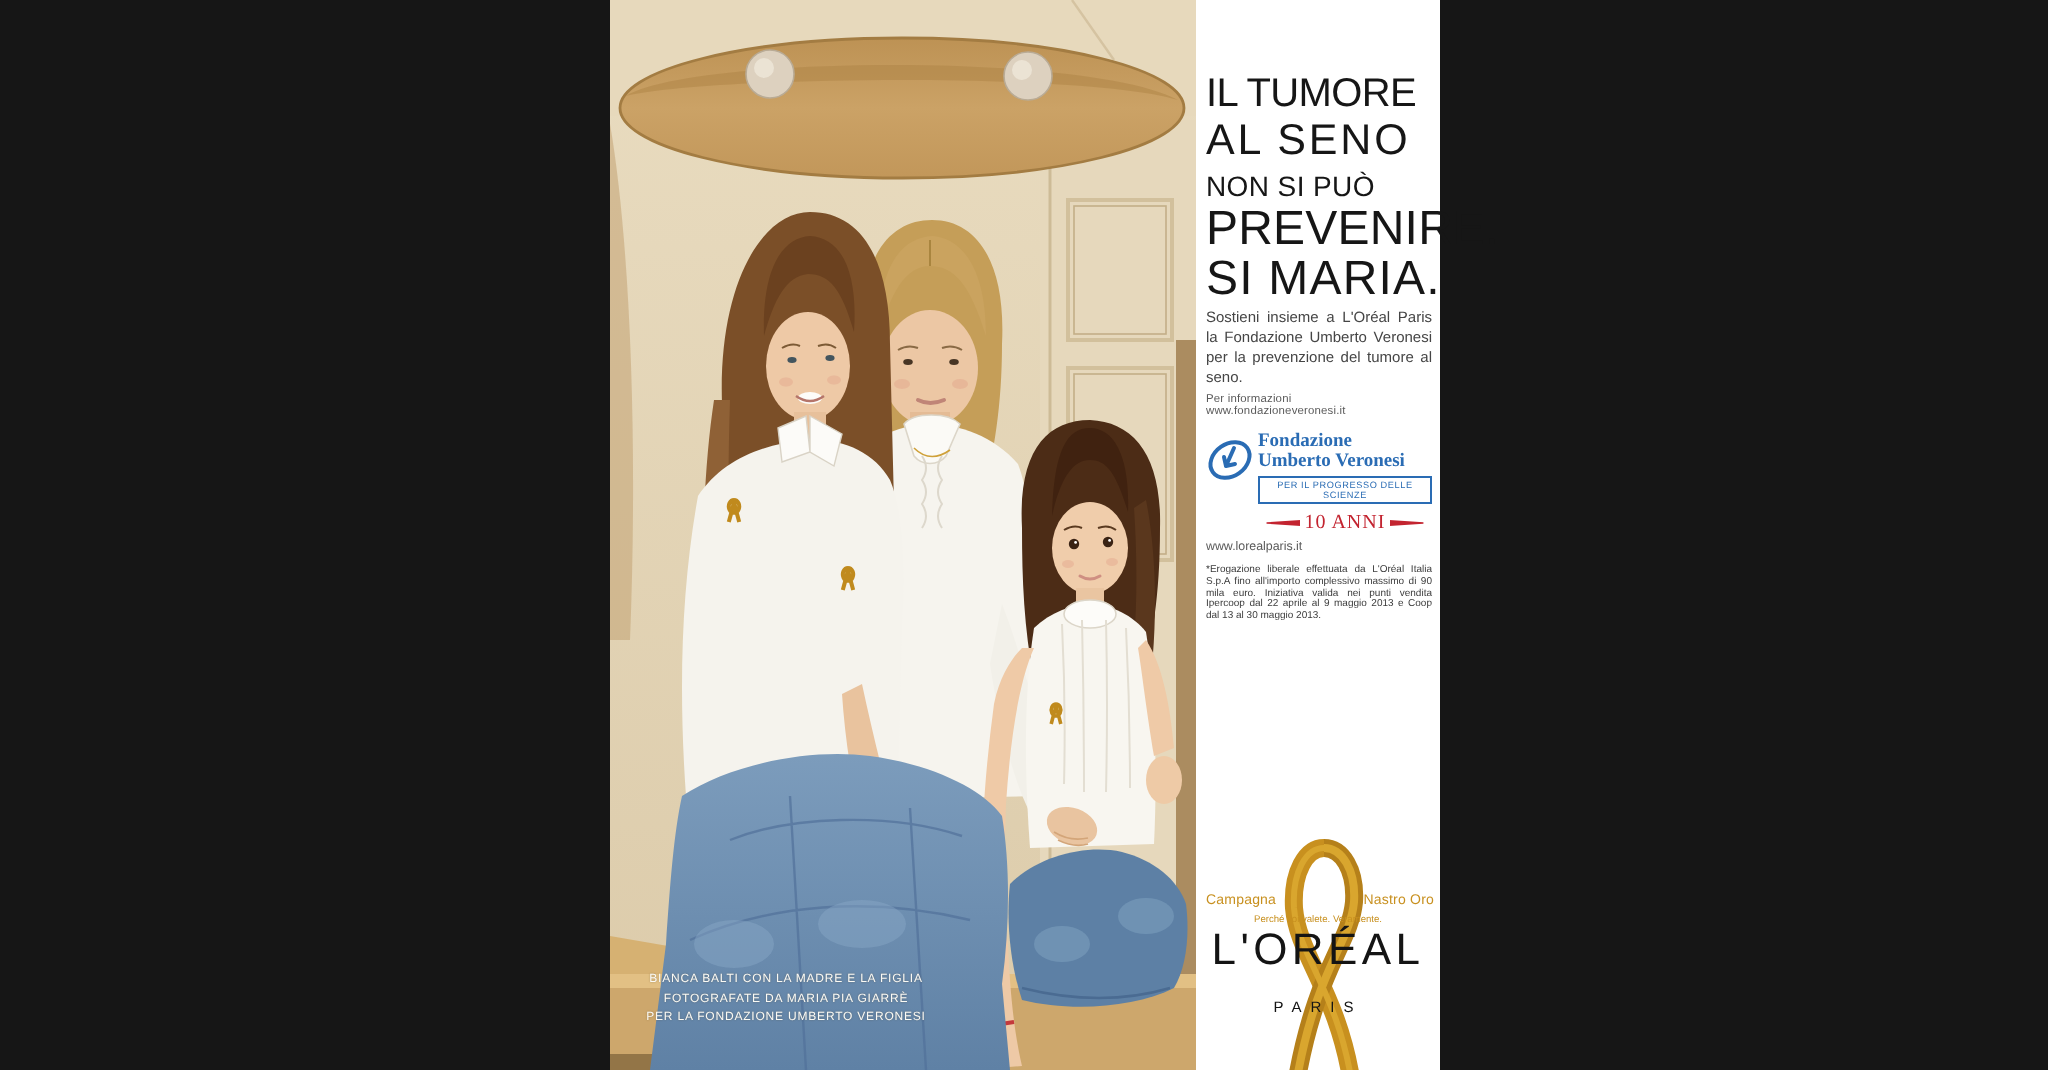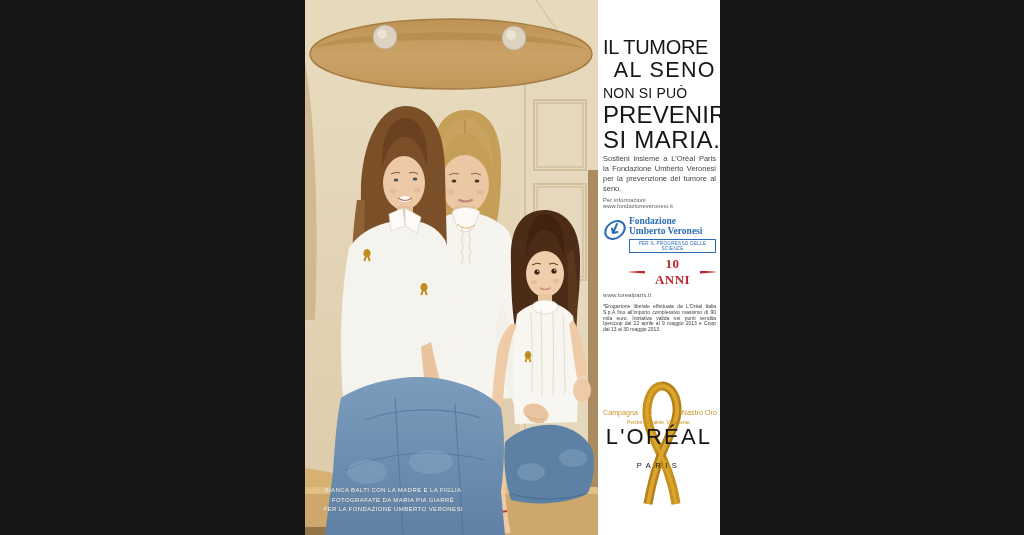--- a/index.html
+++ b/index.html
@@ -11,43 +11,43 @@
   .photo svg{display:block;}
   .credit{position:absolute;left:12px;top:486px;width:152px;text-align:center;
           color:#fbfaf5;font-size:6px;line-height:9.5px;letter-spacing:.4px;
           text-shadow:0 0 1px rgba(90,70,40,.45);}
   
   .panel{position:absolute;left:293px;top:0;width:122px;height:535px;background:#ffffff;
          box-sizing:border-box;padding:36px 4px 0 5px;color:#222;}
   .headline{margin:0;color:#161616;font-weight:400;}
   .hl{display:block;white-space:nowrap;}
   .hl:nth-child(1){font-size:20px;line-height:22px;letter-spacing:-.3px;}
-  .hl:nth-child(2){font-size:21.5px;line-height:24px;letter-spacing:1.4px;text-align:right;}
+  .hl:nth-child(2){font-size:21.5px;line-height:24px;letter-spacing:1.4px;}
   .hl:nth-child(3){font-size:14px;line-height:22px;letter-spacing:.2px;}
   .hl:nth-child(4){font-size:24px;line-height:22px;letter-spacing:.1px;}
   .hl:nth-child(5){font-size:24px;line-height:27px;letter-spacing:.6px;}
   .intro{margin:1px 0 0 0;font-size:7.5px;line-height:10px;color:#454545;text-align:justify;}
   .info-line{margin:3px 0 0 0;font-size:5.7px;color:#5a5a5a;letter-spacing:.1px;}
   .fondazione{margin-top:7px;display:flex;align-items:flex-start;}
   .fv-icon{flex:0 0 auto;margin:2px 2px 0 0;}
   .fv-text{flex:1 1 auto;text-align:center;}
   .fv-name{font-family:"Liberation Serif",serif;font-weight:bold;color:#2a6cb4;
            font-size:9.5px;line-height:10px;text-align:left;}
   .fv-tagline{margin-top:2px;display:inline-block;border:0.5px solid #2a6cb4;color:#2a6cb4;
               font-size:4.6px;letter-spacing:.3px;padding:1px 2px;line-height:5px;}
   .fv-anni{margin-top:2px;display:flex;align-items:center;justify-content:center;gap:2px;}
-  .fv-anni-label{font-family:"Liberation Serif",serif;font-weight:bold;color:#c32430;
-                 font-size:13px;letter-spacing:.5px;}
+  .fv-anni-label{font-family:"Liberation Serif",serif;font-weight:normal;color:#c32430;
+                 font-size:10px;letter-spacing:.5px;}
   .fv-bar{width:17px;height:3px;background:#c32430;}
   .fv-bar.left{clip-path:polygon(0 38%,100% 0,100% 100%,0 62%);}
   .fv-bar.right{clip-path:polygon(0 0,100% 38%,100% 62%,0 100%);}
   .bodytext{margin:8px 0 0 0;font-size:7.5px;line-height:10px;color:#454545;text-align:justify;}
   .url-line{margin:3px 0 0 0;font-size:6.2px;color:#5a5a5a;}
   .legal{margin:6px 0 0 0;font-size:5px;line-height:5.8px;color:#3c3c3c;text-align:justify;}
-  .campaign{position:absolute;left:0;top:380px;width:122px;height:103px;}
+  .campaign{position:absolute;left:0;top:418px;width:122px;height:103px;}
   .ribbon-svg{position:absolute;left:33px;top:0;}
   .camp-row{position:absolute;left:5px;right:3px;top:29px;display:flex;justify-content:space-between;
             font-size:7px;color:#c8901f;letter-spacing:.1px;}
   .slogan{position:absolute;left:0;width:100%;top:40px;text-align:center;
           font-size:4.8px;color:#c8901f;}
   .brand{position:absolute;left:0;width:100%;top:46px;text-align:center;color:#141414;
          font-size:22px;line-height:22px;letter-spacing:2.2px;font-weight:500;}
   .paris{position:absolute;left:0;width:100%;top:68px;text-align:center;color:#141414;
          font-size:7.5px;letter-spacing:4.5px;font-weight:500;margin-top:13px;}
 </style>

